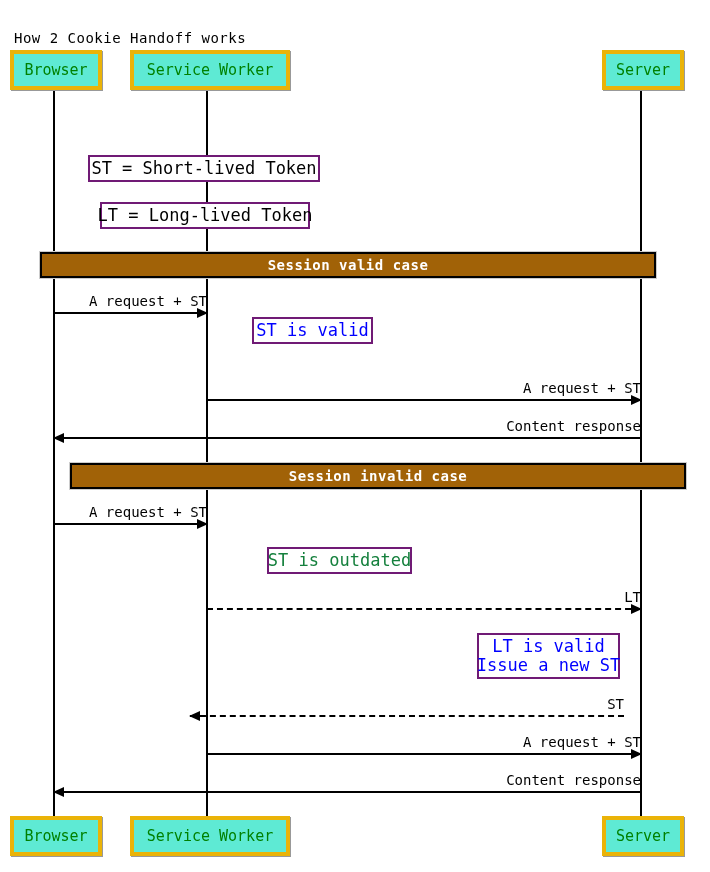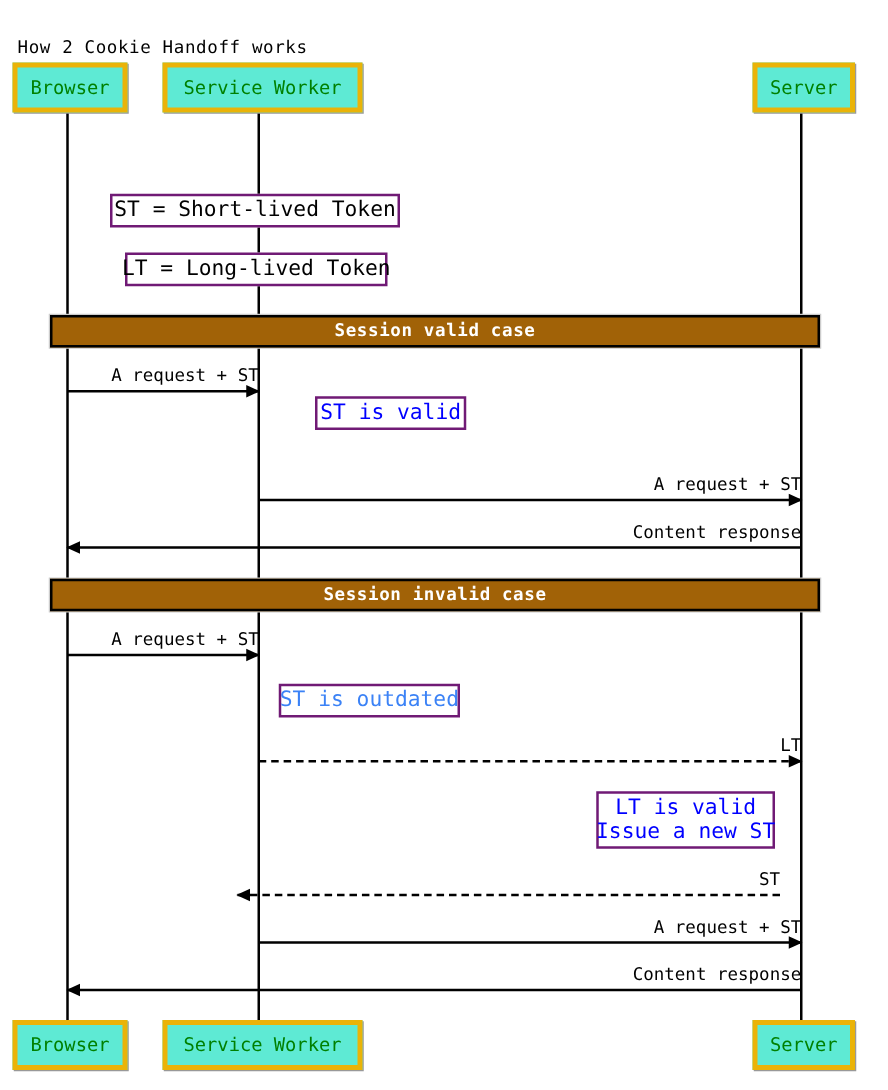--- a/index.html
+++ b/index.html
@@ -15,21 +15,21 @@
     border:4px solid #eab308; box-shadow:1px 1px 0 #999;
     display:flex; align-items:center; justify-content:center;
     font-size:15px; color:#008000; white-space:nowrap;
   }
   .note {
     position:absolute; background:#fff; border:2px solid #701a75;
     display:flex; flex-direction:column; align-items:center; justify-content:center;
     font-size:17px; white-space:nowrap; line-height:19px;
   }
   .note.blue { color:#0000ff; }
-  .note.red  { color:#3b82f6; }
+  .note.red  { color:#15803d;margin-left:44px; }
   .divider {
     position:absolute; left:40px; width:612px; height:22px;
     background:#a16207; border:2px solid #000; box-shadow:0 0 0 1px #cccccc;
     display:flex; align-items:center; justify-content:center;
     color:#ffffff; font-size:14px; font-weight:bold; letter-spacing:0.5px;
   }
   .msg { position:absolute; }
   .msg .lbl { text-align:right; font-size:14px; padding-bottom:3px; white-space:nowrap; }
   .msg .line { position:relative; border-top:2px solid #000; width:100%; }
   .msg.dashed .line { border-top-style:dashed; }
@@ -76,21 +76,21 @@
       </div>
   </div>
 
   <div class="msg" style="left:54px;top:418px;width:587px;">
     <div class="lbl">Content response</div>
     <div class="line">
         <div class="head left"></div>
       </div>
   </div>
 
-  <div class="divider" style="top:463px;">Session invalid case</div>
+  <div class="divider" style="top:463px;margin-left:30px;">Session invalid case</div>
 
   <div class="msg" style="left:54px;top:504px;width:153px;">
     <div class="lbl">A request + ST</div>
     <div class="line">
         <div class="head right"></div>
       </div>
   </div>
 
   <div class="note red" style="left:223px;top:547px;width:141px;height:23px;">ST is outdated</div>
 

